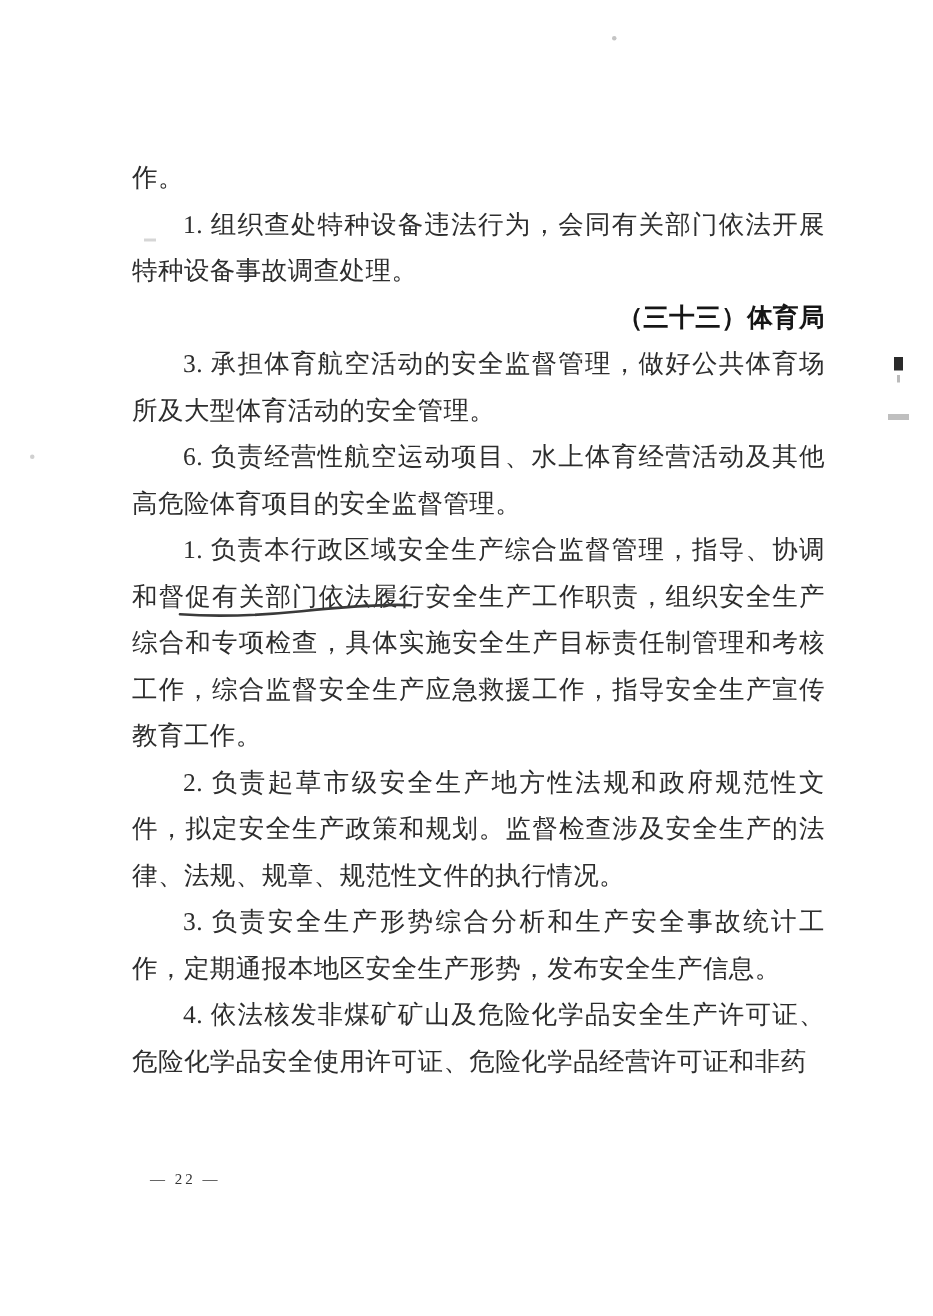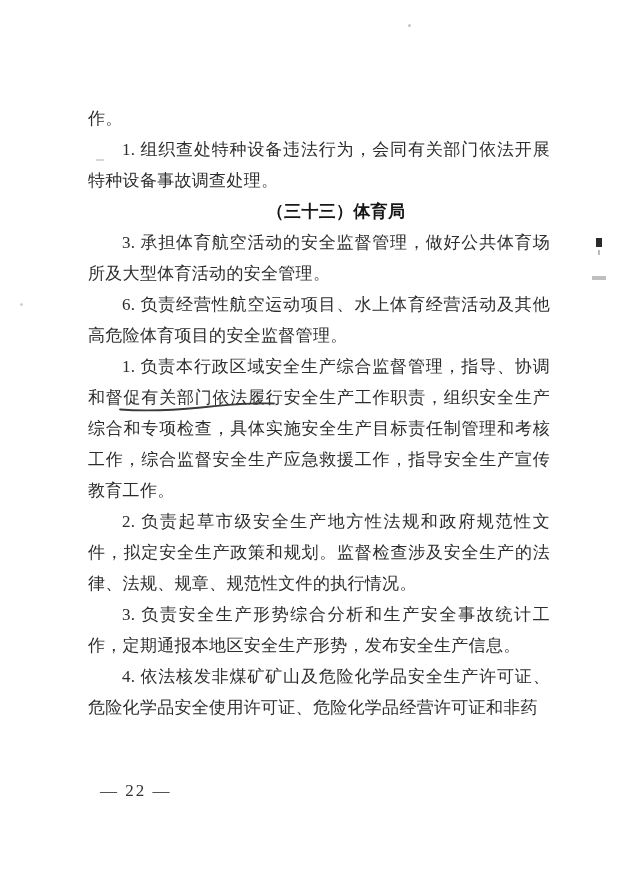--- a/index.html
+++ b/index.html
@@ -28,27 +28,27 @@
   .page-body p {
     margin: 0;
     padding: 0;
   }
   .page-body p.indent {
     text-indent: 2em;
   }
   .page-body p.heading {
     font-weight: bold;
     color: #161616;
-    text-align: center;
+    text-align: right;
   }
   .footer {
     position: absolute;
     left: 100px;
     top: 781px;
-    font-size: 17px;
+    font-size: 10px;
     color: #333333;
     letter-spacing: 2px;
   }
   .hand-underline {
     position: absolute;
     left: 116px;
     top: 396px;
     width: 170px;
     height: 18px;
     pointer-events: none;

